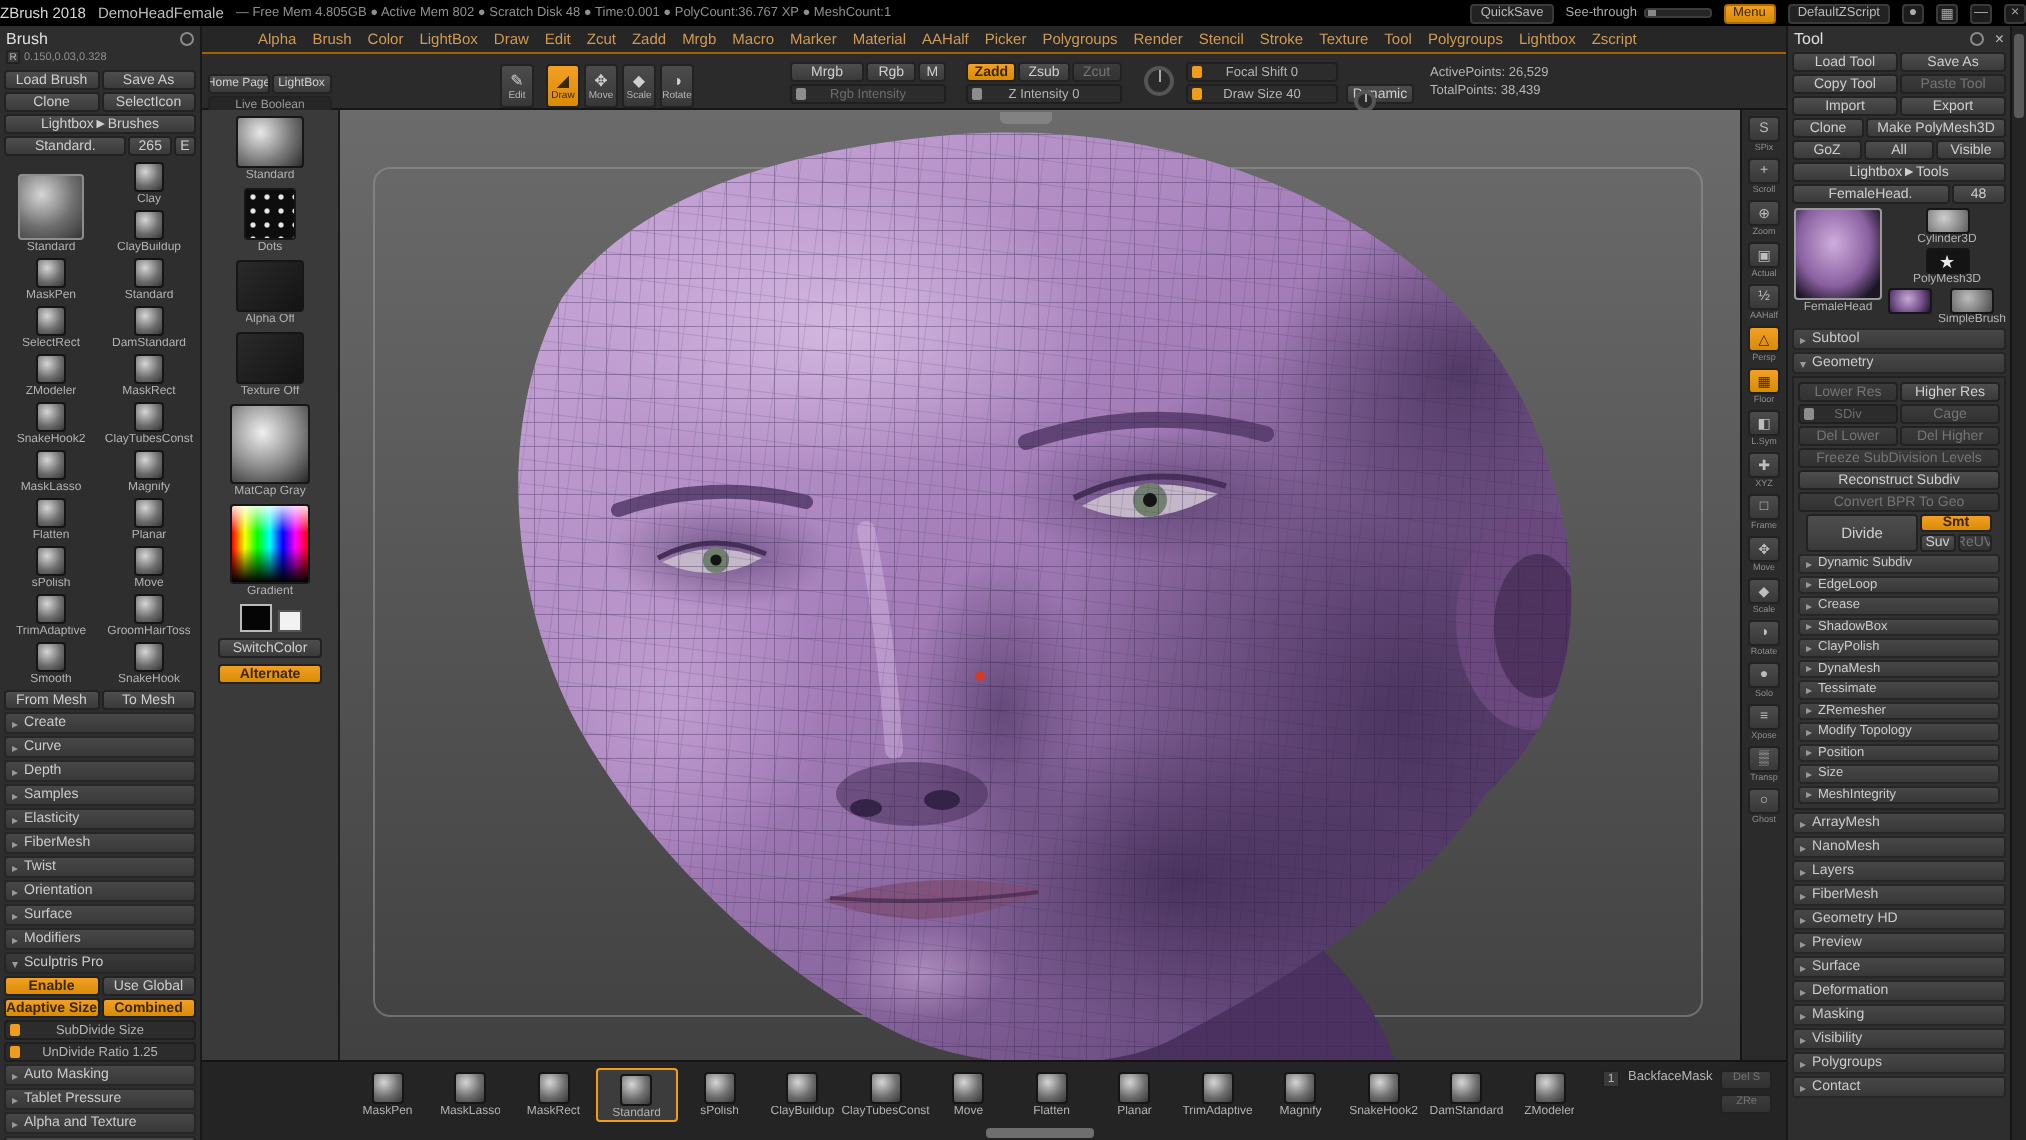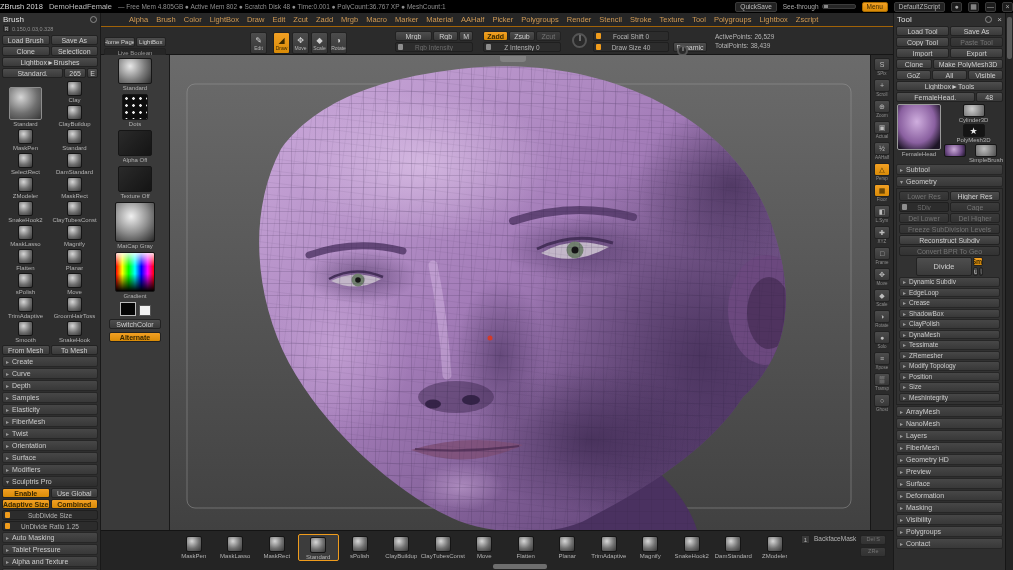--- a/index.html
+++ b/index.html
@@ -100,21 +100,21 @@
   background:radial-gradient(ellipse at 45% 38%,#cfaede,#8a60a0 55%,#1d1526 85%),#17111e}
 .tt-col{flex:1;display:flex;flex-direction:column;gap:1px}
 .tt-s{display:flex;flex-direction:column;align-items:center}
 .tt-s .img{width:22px;height:13px;border:1px solid #161616;border-radius:2px;background:radial-gradient(circle at 40% 35%,#cfcfcf,#5d5d5d)}
 .tt-s .img.star{background:#141414;color:#e8e8e8;font-size:9px;display:flex;align-items:center;justify-content:center}
 .tt-s .img.head{background:radial-gradient(circle at 45% 40%,#c9a9d6,#6d4a85 60%,#1a1324)}
 .tt-s .img.blob{background:radial-gradient(circle at 40% 35%,#bdbdbd,#4d4d4d)}
 .tt-duo{display:flex;gap:2px;justify-content:space-between}
 .geo-body{background:#323232;border:1px solid #222;margin:0 2px;padding:1px 0}
 .grow{height:9.5px;font-size:6.5px}
-.divblk{display:grid;grid-template-columns:56px 1fr 1fr;grid-template-rows:9px 9px;gap:1px;margin:1px 19px}
+.divblk{display:grid;grid-template-columns:56px 1fr 1fr;grid-template-rows:9px 9px;gap:1px;margin:1px 6px}
 .divblk .divide{grid-row:span 2;height:auto;font-size:7.5px}
 
 #bottom-bar{left:101px;top:530px;width:792px;height:40px;background:#242424;border-top:1px solid #141414}
 #bb-strip{position:absolute;left:72px;top:3px;display:flex}
 .bb{width:41.5px;display:flex;flex-direction:column;align-items:center;gap:1px;padding-top:2px}
 .bb .thumb{width:16px;height:16px}
 .bb.sel{background:#3c3c3c;border:1px solid #f09c1c;border-radius:2px}
 #bb-right{position:absolute;left:700px;top:4px;display:flex;gap:4px;align-items:flex-start;font-size:6.5px;color:#b5b5b5}
 #bb-right .idx{width:9px;height:9px;background:#3a3a3a;border:1px solid #222;display:flex;align-items:center;justify-content:center;font-size:6px}
 #bb-mini{display:flex;flex-direction:column;gap:2px}

